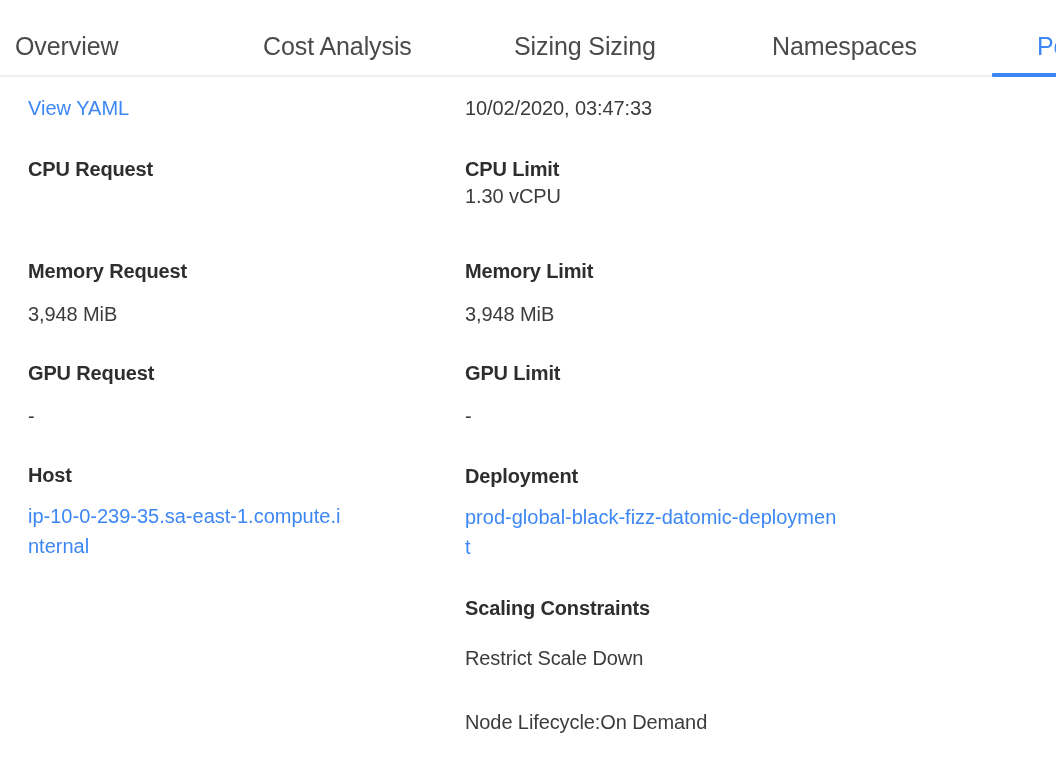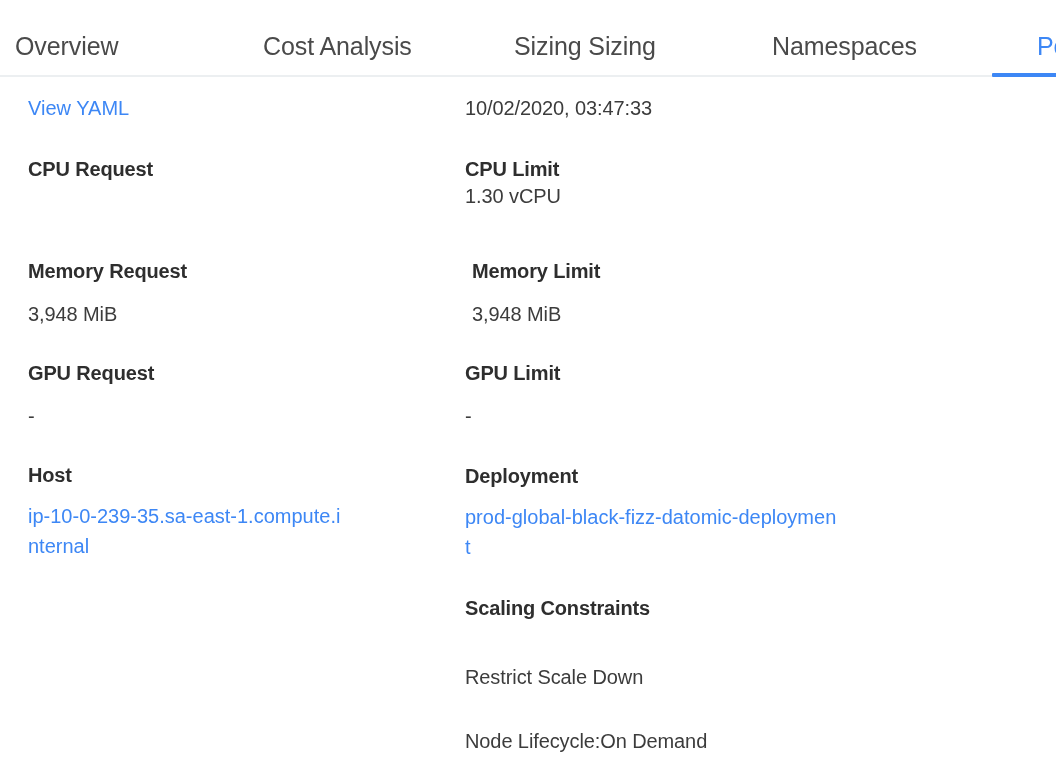--- a/index.html
+++ b/index.html
@@ -198,38 +198,38 @@
 
     <div class="field" style="top:16px;">
       <div class="field-value">10/02/2020, 03:47:33</div>
     </div>
 
     <div class="field" style="top:80px;">
       <div class="field-label">CPU Limit</div>
       <div class="field-value" style="">1.30 vCPU</div>
     </div>
 
-    <div class="field" style="top:182px;margin-left:7px;">
+    <div class="field" style="top:182px;">
       <div class="field-label">Memory Limit</div>
       <div class="field-value" style="margin-top:16px;">3,948 MiB</div>
     </div>
 
     <div class="field" style="top:284px;">
       <div class="field-label">GPU Limit</div>
       <div class="field-value dash" style="margin-top:16px;">-</div>
     </div>
 
     <div class="field" style="top:387px;">
       <div class="field-label">Deployment</div>
       <div style="margin-top:14px;">
         <a class="link wrap-deploy">prod-global-black-fizz-datomic-deployment</a>
       </div>
     </div>
 
     <div class="field" style="top:519px;">
       <div class="field-label">Scaling Constraints</div>
-      <div class="plain-line" style="margin-top:44px;">Restrict Scale Down</div>
+      <div class="plain-line" style="margin-top:25px;">Restrict Scale Down</div>
       <div class="plain-line" style="margin-top:38px;">Node Lifecycle:On Demand</div>
     </div>
 
   </div>
 
 </div>
 
 </body></html>

